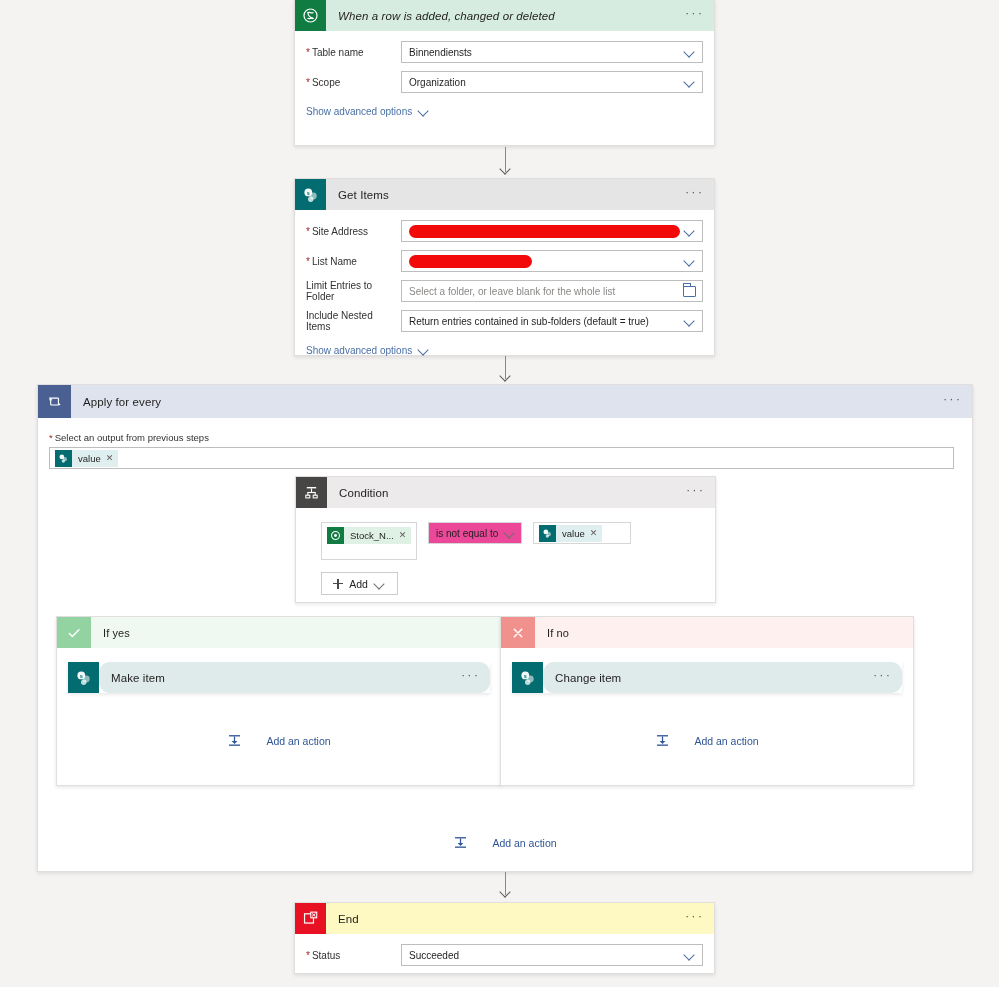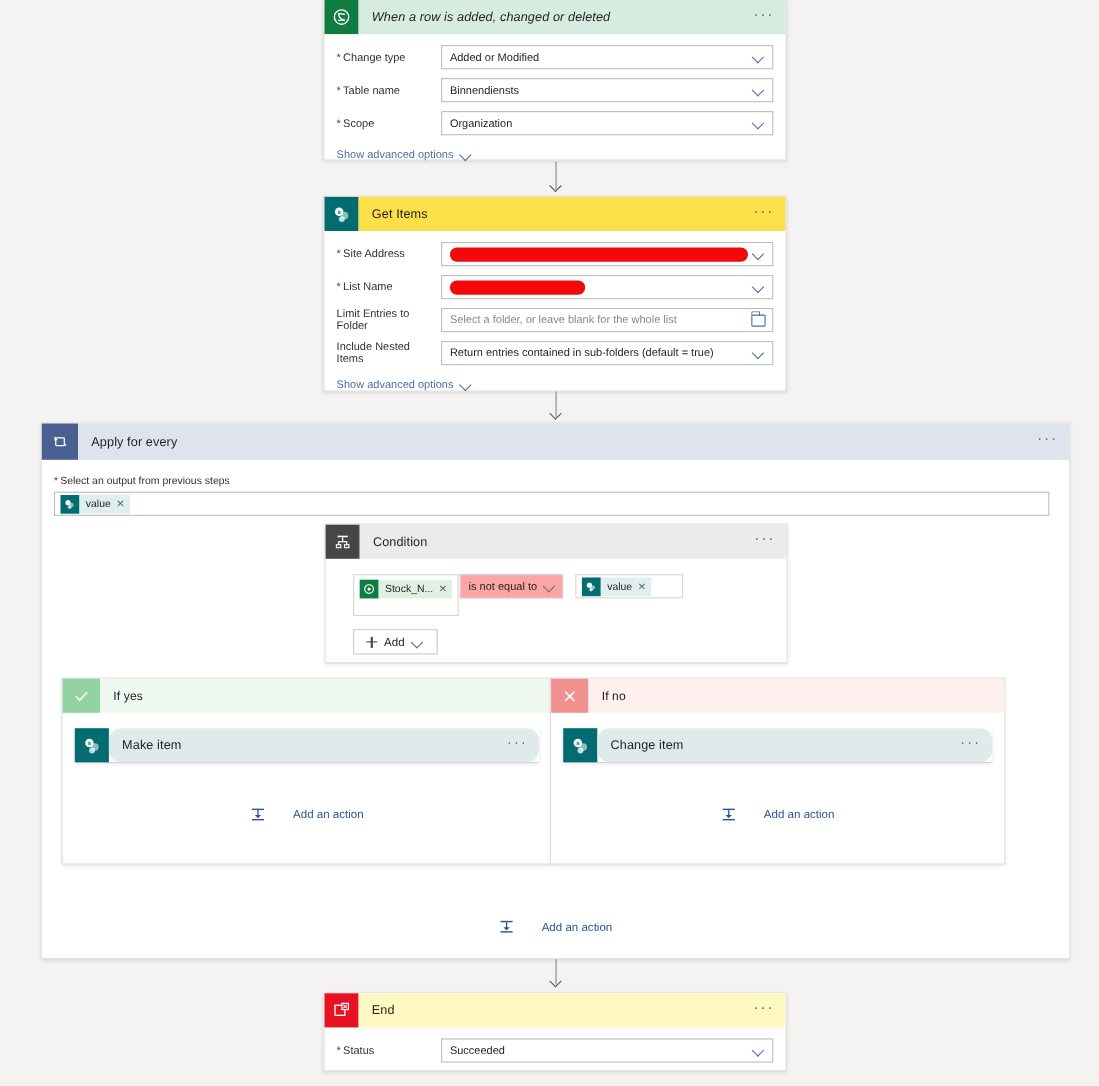--- a/index.html
+++ b/index.html
@@ -217,23 +217,23 @@
     background: #fff;
     height: 38px;
     display: flex;
     align-items: flex-start;
     padding: 4px 5px;
   }
   .cond-left { width: 96px; }
   .cond-op {
     width: 94px;
     height: 22px;
-    margin-left: 1px;
+    margin-left: 11px;
     border: 1px solid #d6d6d6;
-    background: #fca5a5;
+    background: #ec4899;
     display: flex;
     align-items: center;
     padding: 0 5px 0 7px;
     font-size: 10px;
     color: #201f1e;
     justify-content: flex-end;
   }
   .cond-op .val { flex: 1; white-space: nowrap; }
   .cond-right {
     width: 98px;
@@ -323,29 +323,20 @@
           <path d="M9.0 7.6c-1.6 2.3.6 6.4 6.6 8.8" fill="none" stroke="#ffffff" stroke-width="1.7" stroke-linecap="round"></path>
         </svg>
       </div>
       <div class="head-bar" style="background:#d7ece0;font-style:italic;">
         <span class="head-title">When a row is added, changed or deleted</span>
         <span class="ellipsis">···</span>
       </div>
     </div>
     <div class="card-body">
 
-      <div class="field-row">
-        <div class="field-label">
-          <span class="req">*</span><span>Change type</span>
-        </div>
-        <div class="input">
-          <span class="val">Added or Modified</span>
-          <span class="chev"></span>
-        </div>
-      </div>
 
       <div class="field-row">
         <div class="field-label">
           <span class="req">*</span><span>Table name</span>
         </div>
         <div class="input">
           <span class="val">Binnendiensts</span>
           <span class="chev"></span>
         </div>
       </div>
@@ -375,21 +366,21 @@
   <div class="card" style="left:294px; top:178px; width:421px; height:178px;">
     <div class="card-head">
       <div class="tile" style="background:#036c70;">
         <svg width="18" height="18" viewBox="0 0 24 24" aria-hidden="true">
           <circle cx="8.4" cy="8.6" r="5.2" fill="#ffffff" opacity="0.95"></circle>
           <circle cx="15.0" cy="13.4" r="4.6" fill="#ffffff" opacity="0.55"></circle>
           <circle cx="11.6" cy="17.6" r="3.6" fill="#ffffff" opacity="0.75"></circle>
           <text x="8.4" y="11.6" font-size="7.4" font-family="Liberation Sans, sans-serif" font-weight="bold" fill="#036c70" text-anchor="middle">s</text>
         </svg>
       </div>
-      <div class="head-bar" style="background:#fde047;gap:35px;">
+      <div class="head-bar" style="background:#e5e5e5;gap:35px;">
         <span class="head-title">Get Items</span>
         <span class="ellipsis">···</span>
       </div>
     </div>
     <div class="card-body">
 
       <div class="field-row">
         <div class="field-label">
           <span class="req">*</span><span>Site Address</span>
         </div>

